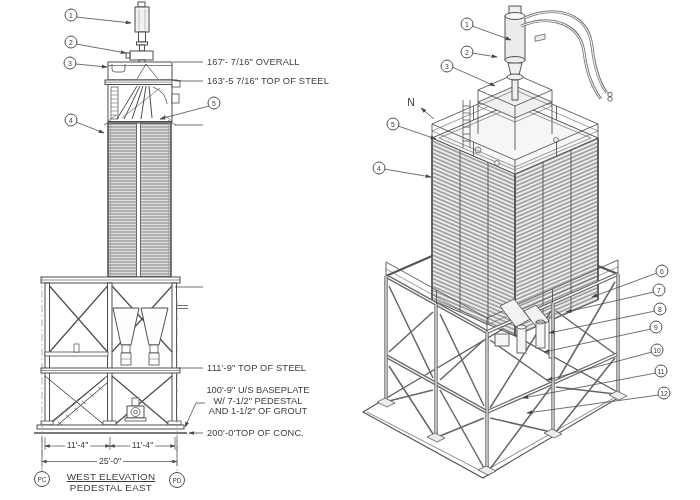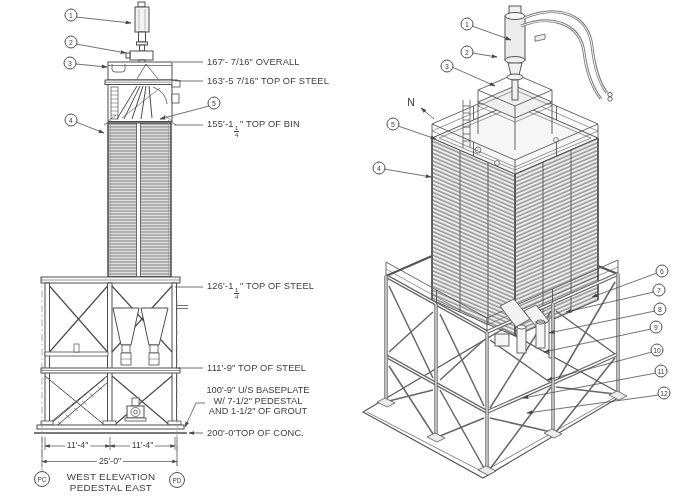--- a/index.html
+++ b/index.html
@@ -14,21 +14,21 @@
   .frac .fn{border-bottom:.8px solid #3c3c3c;padding:0 .5px;}
   .balloon{position:absolute;width:11px;height:11px;border:1px solid #4c4c4c;border-radius:50%;
            background:#fff;display:flex;align-items:center;justify-content:center;
            font-size:6.8px;transform:translate(-50%,-50%);z-index:3;}
   .gridbub{position:absolute;width:14px;height:14px;border:1px solid #4c4c4c;border-radius:50%;
            background:#fff;display:flex;align-items:center;justify-content:center;
            font-size:6.4px;transform:translate(-50%,-50%);z-index:3;}
   .dimtxt{position:absolute;font-size:8.7px;background:#fff;padding:0 2px;
           transform:translateX(-50%);white-space:nowrap;z-index:2;}
   .titleblk{position:absolute;transform:translateX(-50%);text-align:center;white-space:nowrap;z-index:2;}
-  .titleblk .t1{font-size:9.8px;display:block;letter-spacing:.3px;}
+  .titleblk .t1{font-size:9.8px;text-decoration:underline;display:block;letter-spacing:.3px;}
   .titleblk .t2{font-size:9.8px;display:block;letter-spacing:.3px;}
   .north{position:absolute;font-size:10.5px;transform:translateX(-50%);z-index:2;}
 </style>
 </head>
 <body>
 
 <div class="stage">
 
 <svg width="700" height="500" viewBox="0 0 700 500">
   <defs>
@@ -369,28 +369,20 @@
     <line x1="42" y1="437" x2="42" y2="466"></line>
     <line x1="177" y1="437" x2="177" y2="466"></line>
     <line x1="42" y1="461.5" x2="177" y2="461.5" marker-start="url(#arw)" marker-end="url(#arw)"></line>
     <line x1="42" y1="276" x2="42" y2="471" stroke-dasharray="7 3 1.5 3" stroke="#8a8a8a"></line>
     <line x1="177" y1="300" x2="177" y2="472" stroke-dasharray="7 3 1.5 3" stroke="#8a8a8a"></line>
   </g>
 </svg>
 
   <div class="co" style="left:207px;top:57px">167'- 7/16" OVERALL</div>
   <div class="co" style="left:207px;top:76px">163'-5 7/16" TOP OF STEEL</div>
-  <div class="co" style="left:207px;top:119px"><span>155'-1</span><span class="frac">
-        <span class="fn">1</span>
-        <span>4</span>
-      </span><span>" TOP OF BIN</span></div>
-  <div class="co" style="left:207px;top:281px"><span>126'-1</span><span class="frac">
-        <span class="fn">1</span>
-        <span>4</span>
-      </span><span>" TOP OF STEEL</span></div>
   <div class="co" style="left:207px;top:363px">111'-9" TOP OF STEEL</div>
   <div class="co-block" style="left:205px;top:385px;width:106px">
     <span>100'-9" U/S BASEPLATE</span>
     <span>W/ 7-1/2" PEDESTAL</span>
     <span>AND 1-1/2" OF GROUT</span>
   </div>
   <div class="co" style="left:207px;top:428px">200'-0'TOP OF CONC.</div>
 
   <div class="dimtxt" style="left:77.5px;top:440px">11'-4"</div>
   <div class="dimtxt" style="left:142.5px;top:440px">11'-4"</div>

